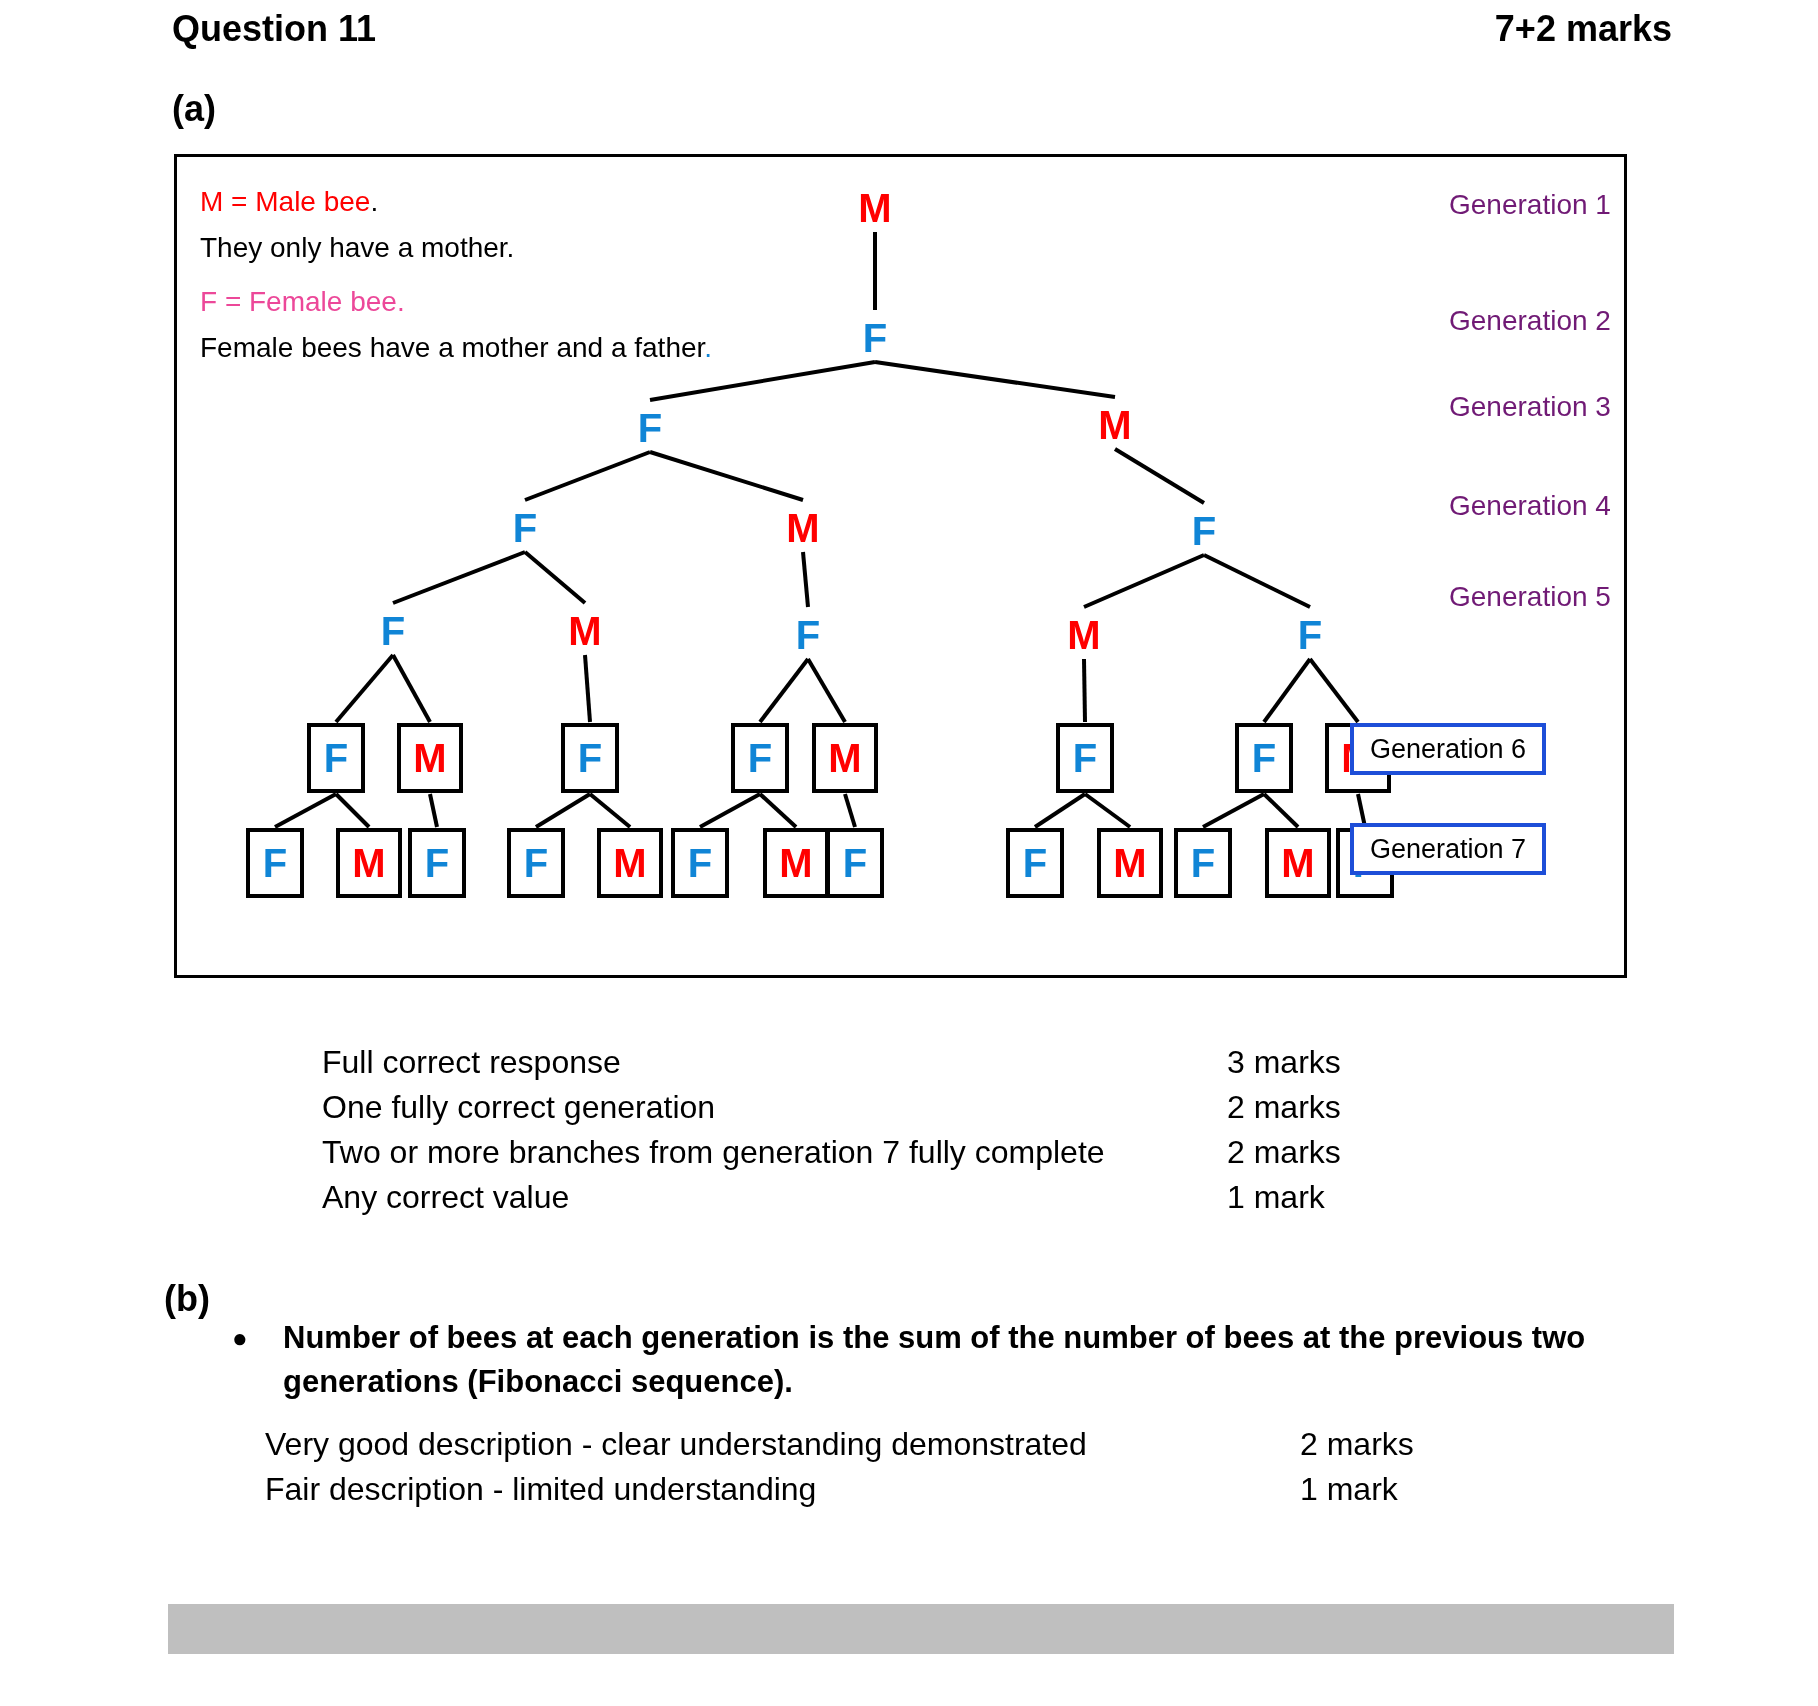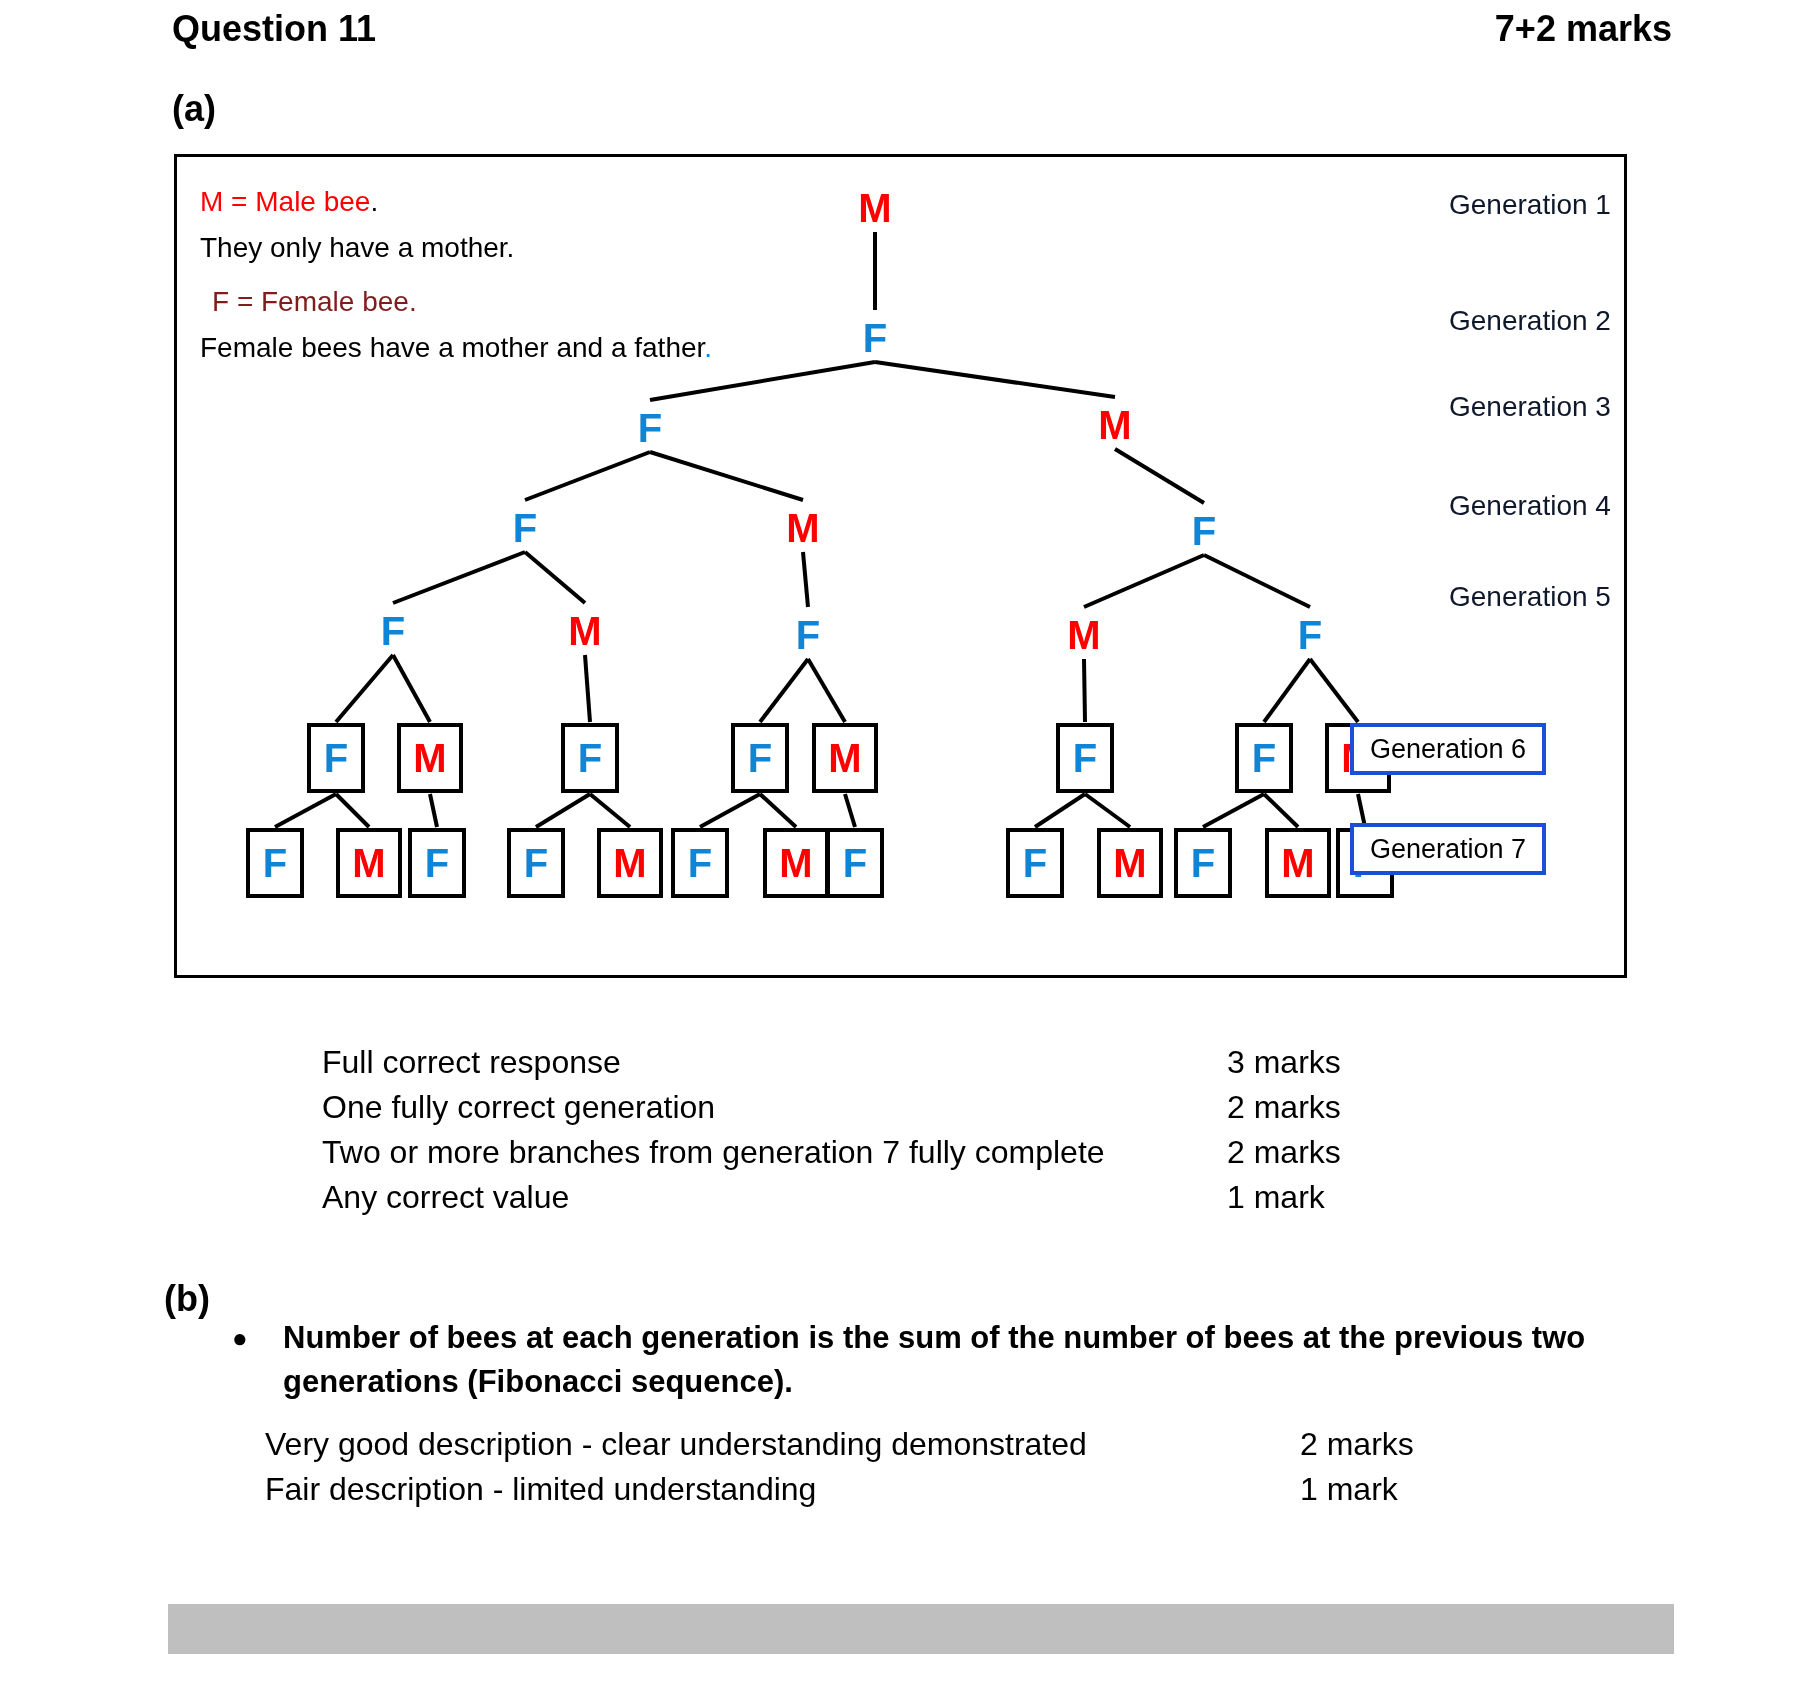--- a/index.html
+++ b/index.html
@@ -12,21 +12,21 @@
   
   #diagram-box{
     left:174px;top:154px;width:1453px;height:824px;
     border:3px solid #000;box-sizing:border-box;background:#fff;
   }
   #tree-svg{position:absolute;left:0;top:0;}
   
   #legend{left:23px;top:22px;font-size:28px;line-height:46px;white-space:nowrap;}
   .legend-gap{height:8px;}
   
-  .gen-label{left:1272px;font-size:28px;white-space:nowrap;color:#0f172a;}
+  .gen-label{left:1272px;font-size:28px;white-space:nowrap;color:#701a75;}
   .gen-label-boxed{
     left:1173px;width:196px;height:52px;border:4px solid #1d4ed8;box-sizing:border-box;
     font-size:27px;font-weight:normal;display:flex;align-items:center;justify-content:center;
     white-space:nowrap;background:#fff;
   }
   
   .mark-row{position:relative;font-size:32px;line-height:45px;white-space:nowrap;}
   .mark-val{position:absolute;top:0;white-space:nowrap;}
   #marking-a{left:322px;top:1040px;width:1300px;}
   #marking-a .mark-val{left:905px;}
@@ -137,21 +137,21 @@
         <rect x="1090" y="673" width="62" height="66" fill="#ffffff" stroke="#000000" stroke-width="4"></rect>
         <text x="1121" y="706" fill="#ff0000" font-size="40" font-weight="bold" font-family="&quot;Liberation Sans&quot;, sans-serif" text-anchor="middle" dominant-baseline="central">M</text>
         <rect x="1161" y="673" width="54" height="66" fill="#ffffff" stroke="#000000" stroke-width="4"></rect>
         <text x="1188" y="706" fill="#1085d6" font-size="40" font-weight="bold" font-family="&quot;Liberation Sans&quot;, sans-serif" text-anchor="middle" dominant-baseline="central">F</text>
       </svg>
 
     <div class="abs" id="legend">
       <div><span id="legend-male-title" style="color: rgb(255, 0, 0);">M = Male bee</span><span id="legend-male-period" style="color: rgb(0, 0, 0);">.</span></div>
       <div>They only have a mother.</div>
       <div class="legend-gap"></div>
-      <div id="legend-female-title" style="color: #7f1d1d; margin-left: 12px;">F = Female bee.</div>
+      <div id="legend-female-title" style="color: #ec4899;">F = Female bee.</div>
       <div><span>Female bees have a mother and a father</span><span id="legend-female-period" style="color: rgb(16, 133, 214);">.</span></div>
     </div>
 
     <div class="abs gen-label" style="top: 32px;">Generation 1</div>
     <div class="abs gen-label" style="top: 134px; margin-top: 14px;">Generation 2</div>
     <div class="abs gen-label" style="top: 234px;">Generation 3</div>
     <div class="abs gen-label" style="top: 333px;">Generation 4</div>
     <div class="abs gen-label" style="top: 424px;">Generation 5</div>
 
     <div class="abs gen-label-boxed" style="top: 566px;">Generation 6</div>

